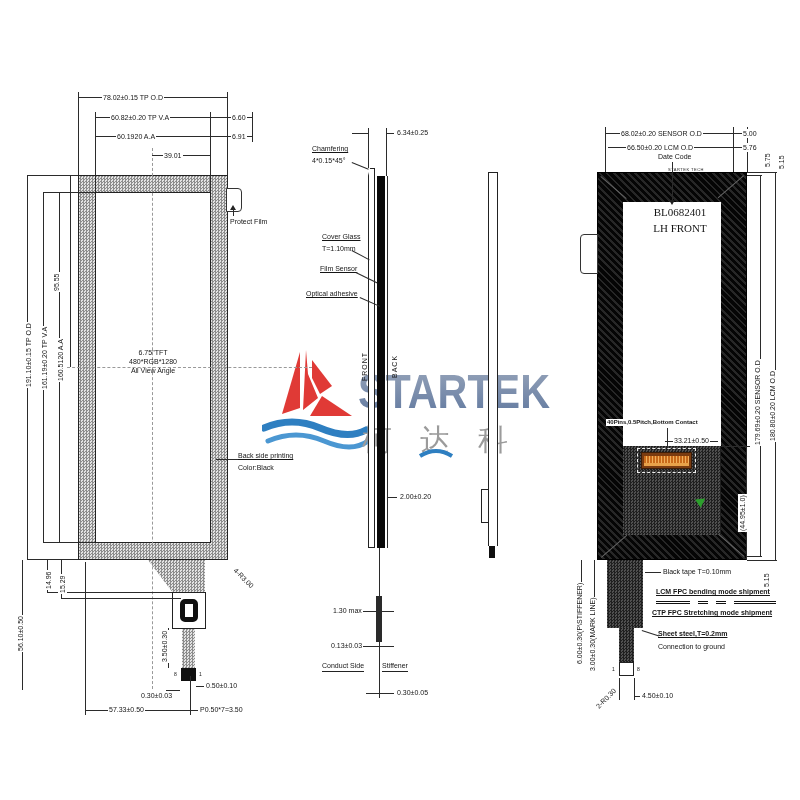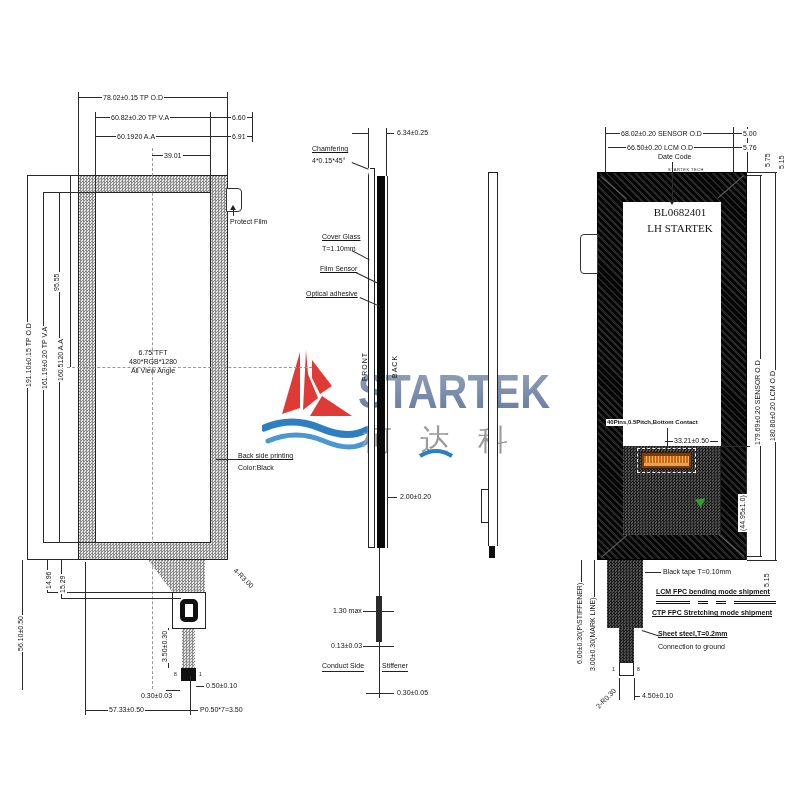--- a/index.html
+++ b/index.html
@@ -178,21 +178,21 @@
   <div class="box frame" style="left:597px;top:172px;width:150px;height:388px;border:1px solid #000;"></div>
   <div class="box" style="left:623px;top:202px;width:98px;height:244px;background:#fff;"></div>
   <div class="hl" style="left:601px;top:176px;width:34px;transform:rotate(41deg);transform-origin:0 0;border-color:#666;"></div>
   <div class="hl" style="left:744px;top:176px;width:34px;transform:rotate(139deg);transform-origin:0 0;border-color:#666;"></div>
   <div class="hl" style="left:601px;top:557px;width:34px;transform:rotate(-41deg);transform-origin:0 0;border-color:#666;"></div>
   <div class="hl" style="left:744px;top:557px;width:34px;transform:rotate(-139deg);transform-origin:0 0;border-color:#666;"></div>
   <span class="L" style="left:668px;top:165px;font-size:4px;letter-spacing:0.5px;color:#222;">STARTEK TECH</span>
   <div class="box" style="left:580px;top:234px;width:18px;height:40px;background:#fff;border:1px solid #333;border-radius:4px 0 0 4px;"></div>
 
   <span class="L serif" style="left:640px;top:208px;width:80px;text-align:center;font-size:11px;">BL0682401</span>
-  <span class="L serif" style="left:640px;top:224px;width:80px;text-align:center;font-size:11px;">LH  STARTEK</span>
+  <span class="L serif" style="left:640px;top:224px;width:80px;text-align:center;font-size:11px;">LH  FRONT</span>
   <span class="L" style="left:658px;top:152px;">Date Code</span>
   <div class="vl" style="left:672px;top:162px;height:40px;"></div>
   <div class="tri-d" style="left:669px;top:200px;"></div>
 
   <div class="vl" style="left:605px;top:127px;height:45px;"></div>
   <div class="vl" style="left:733px;top:127px;height:45px;"></div>
   <div class="vl" style="left:747px;top:127px;height:45px;"></div>
   <div class="hl" style="left:605px;top:133px;width:152px;"></div>
   <span class="L bg" style="left:620px;top:129px;">68.02±0.20 SENSOR O.D</span>
   <span class="L bg" style="left:742px;top:129px;">5.00</span>

